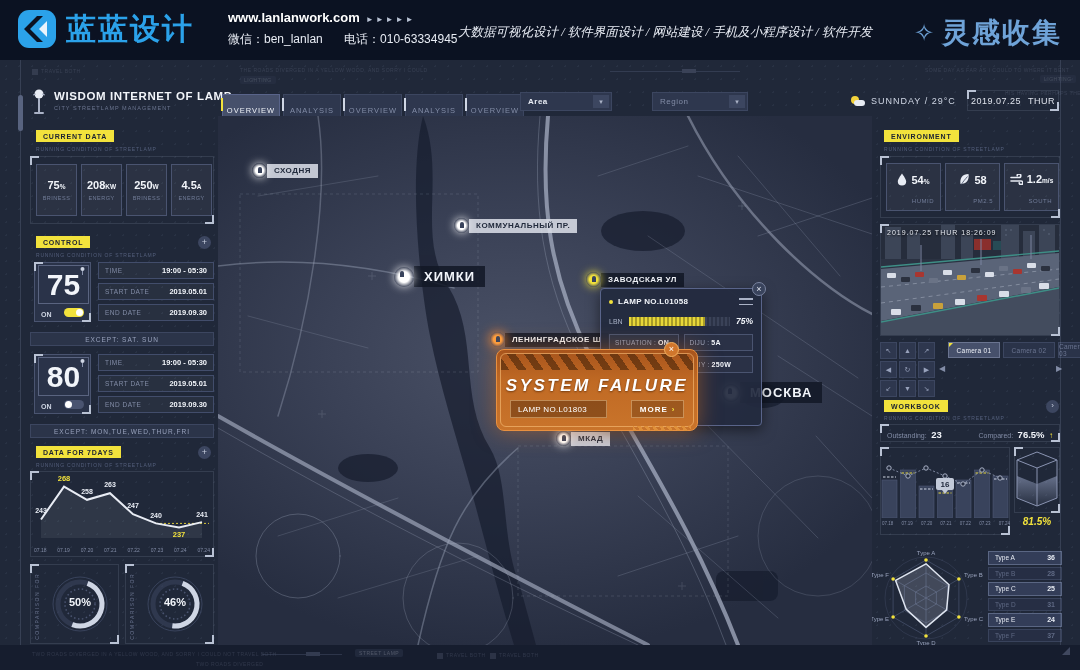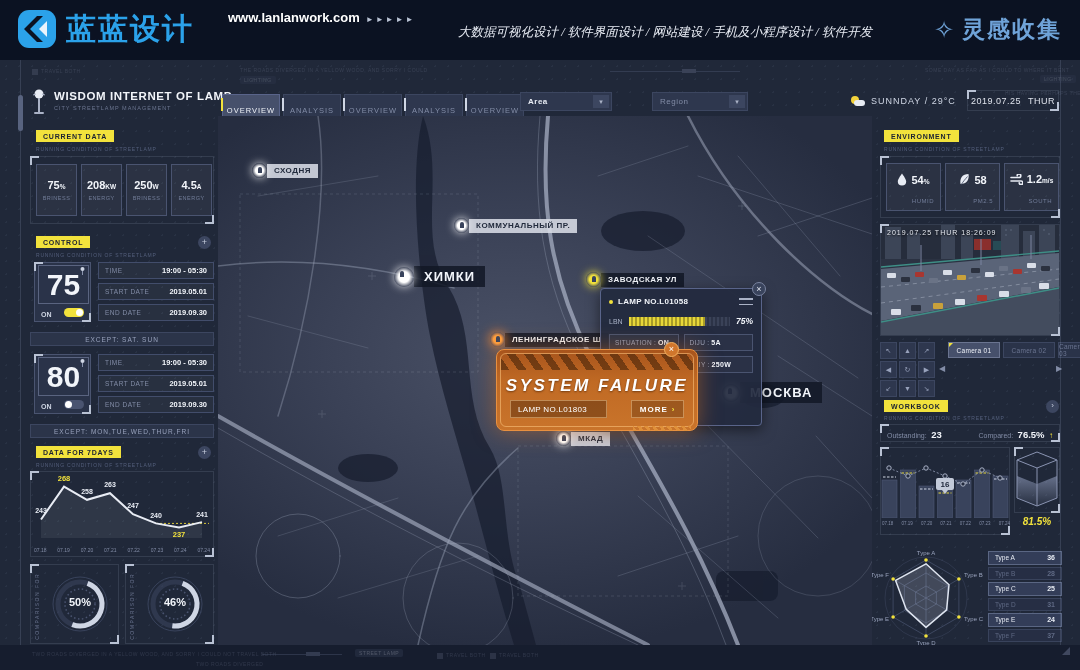--- a/index.html
+++ b/index.html
@@ -11,21 +11,21 @@
   .banner { position:absolute; left:0; top:0; width:1080px; height:60px; background:#0b1222; z-index:50; }
   .logo-box { position:absolute; left:16px; top:8px; display:flex; align-items:center; gap:8px; }
   .logo-cn { font-size:30px; font-weight:bold; color:#2ba2ea; letter-spacing:2px; }
   .banner-contact { position:absolute; left:228px; top:10px; color:#fff; }
   .site-line { font-size:13px; font-weight:bold; }
   .site-arrows { font-size:8px; color:#b9c2d4; letter-spacing:2px; margin-left:6px; }
   .contact-line { font-size:12px; margin-top:6px; color:#e8ecf4; }
   .contact-line span { margin-right:18px; }
   .services { position:absolute; left:458px; top:24px; width:450px; color:#e8ecf4; font-size:12.5px; font-style:italic; font-family:"Liberation Serif", serif; }
   .collect { position:absolute; right:18px; top:14px; display:flex; align-items:center; gap:8px; color:#6fa3d8; }
-  .collect-text { font-size:23px; font-weight:bold; letter-spacing:2px; font-family:Liberation Serif, serif; }
+  .collect-text { font-size:28px; font-weight:bold; letter-spacing:2px; font-family:Liberation Serif, serif; }
   .collect-star { font-size:24px; color:#6fa3d8; }
 
   
   .dash { position:absolute; left:0; top:60px; width:1080px; height:585px; background:#202839;
     background-image:radial-gradient(rgba(180,195,230,.06) 1px, transparent 1px); background-size:13px 13px; }
   .bottom-strip { position:absolute; left:0; top:645px; width:1080px; height:25px; background:#161d2e; z-index:40; }
   .edge-line { position:absolute; top:60px; height:585px; width:1px; background:rgba(160,175,210,.18); z-index:30; }
   .edge-pill { position:absolute; left:18px; top:95px; width:5px; height:36px; border-radius:3px; background:#58637f; z-index:31; }
 
   .decor { position:absolute; color:#8a93ad; opacity:.22; font-size:5px; letter-spacing:.5px; white-space:nowrap; }
@@ -204,20 +204,24 @@
     <div class="logo-box">
       <svg width="42" height="42" viewBox="0 0 42 42">
         <rect x="2" y="2" width="38" height="38" rx="11" fill="#2ba2ea"></rect>
         <path d="M27,8 L14,21 L27,34 L21,34 L8,21 L21,8 Z" fill="#0b1222"></path>
         <path d="M31,13 L23,21 L31,29 Z" fill="#eaf4fc"></path>
       </svg>
       <span class="logo-cn">蓝蓝设计</span>
     </div>
     <div class="banner-contact">
       <div class="site-line"><span>www.lanlanwork.com</span><span class="site-arrows">►►►►►</span></div>
+      <div class="contact-line">
+        <span>微信：ben_lanlan</span>
+        <span>电话：010-63334945</span>
+      </div>
     </div>
     <div class="services">大数据可视化设计 / 软件界面设计 / 网站建设 / 手机及小程序设计 / 软件开发</div>
     <div class="collect">
       <span class="collect-star">✧</span>
       <span class="collect-text">灵感收集</span>
     </div>
   </div>
 
   <div class="dash"></div>
   <div class="edge-line" style="left:20px;"></div>

